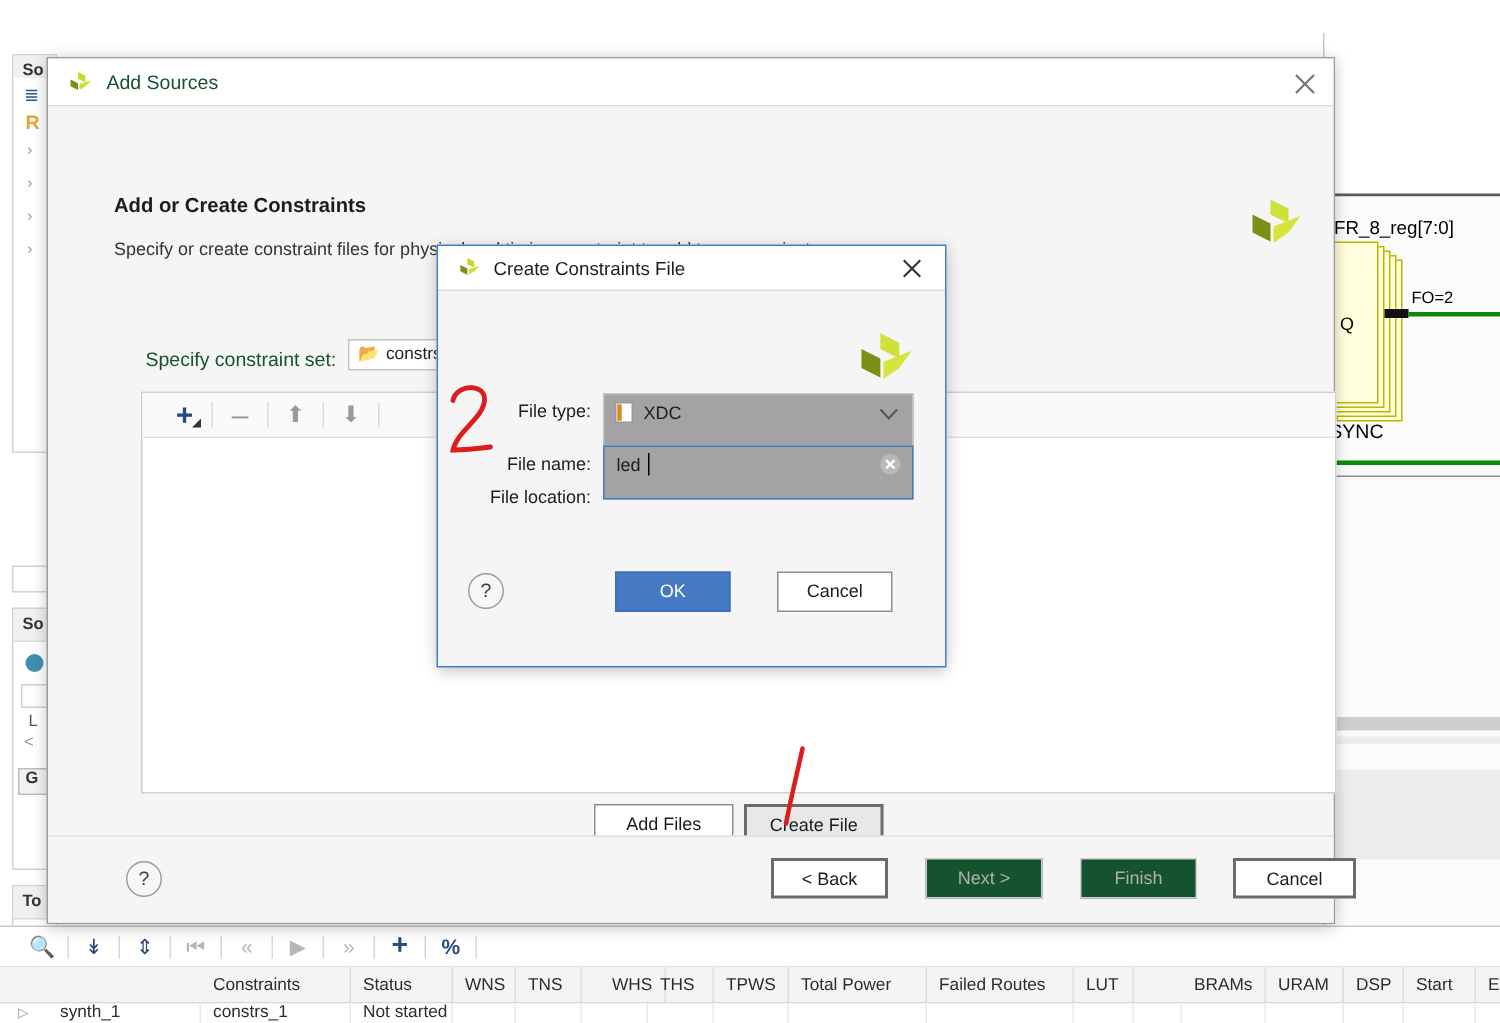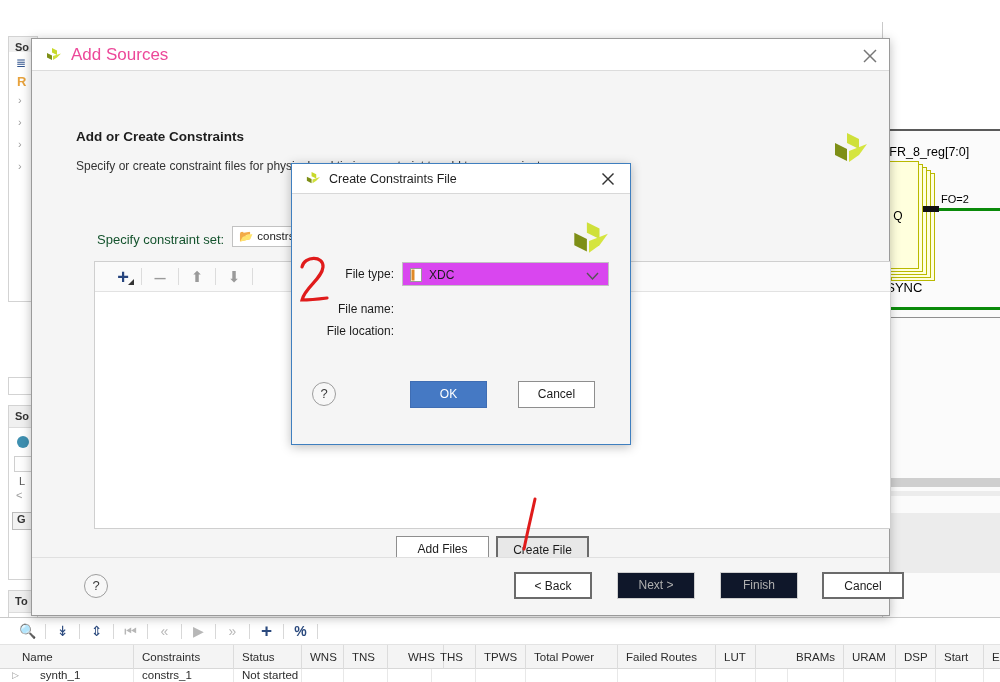--- a/index.html
+++ b/index.html
@@ -95,21 +95,21 @@
   
   .dlg-shadow { box-shadow: 0 2px 10px rgba(0,0,0,0.26); }
   #addSources {
     position:absolute; left:31px; top:38px; width:859px; height:578px;
     background:#f5f5f5; border:1px solid #9a9a9a;
   }
   #addSources .title-bar {
     height:32px; background:#ffffff; border-bottom:1px solid #dcdcdc;
     display:flex; align-items:center; padding:0 6px 0 12px; position:relative;
   }
-  #addSources .title-text { font-size:17px; color:#ec4899; margin-left:9px; }
+  #addSources .title-text { font-size:13px; color:#14532d; margin-left:9px; }
   .xbtn { position:absolute; right:10px; top:8px; width:18px; height:18px;
           cursor:default; }
   .xbtn svg { display:block; }
 
   .as-body { position:absolute; left:0; top:32px; width:857px; bottom:0; background:#f5f5f5; }
   .as-head-title { position:absolute; left:44px; top:58px; font-size:13.5px; font-weight:bold; color:#1d1d1d;}
   .as-head-sub { position:absolute; left:44px; top:88px; font-size:12px; color:#333; }
   .as-logo { position:absolute; left:797px; top:60px; }
 
   .as-label { position:absolute; left:65px; top:161px; font-size:13px; color:#14532d; }
@@ -135,21 +135,21 @@
   .as-listtb .minus { color:#9a9a9a; font-size:20px; }
   .as-listtb .arrw { color:#9a9a9a; font-size:15px; }
   .as-listtb .vsep { width:1px; height:17px; background:#dcdcdc; }
 
   .btn {
     border:1px solid #8e8e8e; background:#ffffff; color:#1c1c1c;
     font-size:12px; font-family:"Liberation Sans", sans-serif;
     text-align:center; cursor:default; user-select:none;
   }
   .btn.gray { background:#e8e8e8; border-color:#8e8e8e; }
-  .btn.disabled { color:#b0b0b0; border-color:#cfcfcf; background:#0f172a; }
+  .btn.disabled { color:#b0b0b0; border-color:#cfcfcf; background:#14532d; }
   .btn.focus { border:2px solid #6b6b6b; }
 
   #btnAddFiles { position:absolute; left:364px; top:465px; width:93px; height:26px; line-height:24px;}
   #btnCreateFile { position:absolute; left:464px; top:465px; width:93px; height:26px; line-height:24px;}
 
   .chk-row { position:absolute; left:62px; top:509px; display:flex; align-items:center; gap:8px;}
   .chk {
     width:12px; height:12px; border:1px solid #b4b4b4; background:#f1f1f1;
     color:#8d8d8d; font-size:10px; line-height:11px; text-align:center;
   }
@@ -176,22 +176,22 @@
     height:30px; background:#ffffff; border-bottom:1px solid #d8d8d8;
     display:flex; align-items:center; padding-left:12px; position:relative;
   }
   #createCF .ccf-title-text { font-size:12.5px; color:#1d1d1d; margin-left:8px;}
   .ccf-body { position:absolute; left:0; top:30px; width:338px; bottom:0; background:#f5f5f5; }
   .ccf-desc { position:absolute; left:18px; top:20px; width:262px; font-size:12px;
               color:#222; line-height:18px; }
   .ccf-logo { position:absolute; left:276px; top:26px; }
 
   .frm-label { position:absolute; font-size:12px; color:#1c1c1c; text-align:right; }
-  .frm-ctl { position:absolute; left:110px; width:207px; height:24px;
-             background:#d946ef; border:1px solid #c2c2c2; }
+  .frm-ctl { position:absolute; left:110px; width:207px; height:36px;
+             background:#a3a3a3; border:1px solid #c2c2c2; }
   .frm-ctl.focused { border:1.5px solid #3f7fbf; }
   .frm-ctl .val { position:absolute; left:26px; top:3px; font-size:12px; color:#1c1c1c; line-height:18px;}
   .frm-ctl .val.noicon { left:8px; }
   .frm-ctl .ico { position:absolute; left:7px; top:5px; }
   .frm-ctl .caret { position:absolute; right:9px; top:7px; }
   .frm-ctl .clearx { position:absolute; right:7px; top:4px; }
   .caretline { position:absolute; left:29px; top:4px; width:1px; height:15px; background:#000; }
 
   #ccfHelp { position:absolute; left:20px; top:188px; }
   #btnOK { position:absolute; left:118px; top:187px; width:77px; height:27px; line-height:25px;
@@ -281,21 +281,20 @@
         <div class="sep"></div>
         <div class="ti dis">»</div>
         <div class="sep"></div>
         <div class="ti" style="font-size:19px; font-weight:bold;">+</div>
         <div class="sep"></div>
         <div class="ti" style="font-weight:bold;">%</div>
         <div class="sep"></div>
       </div>
 
       <div class="res-head" id="resHead">
-          <div class="th" style="left: 14px; width: 120px;">Name</div>
           <div class="th" style="left: 134px; width: 100px;">Constraints</div>
           <div class="th" style="left: 234px; width: 68px;">Status</div>
           <div class="th" style="left: 302px; width: 42px;">WNS</div>
           <div class="th" style="left: 344px; width: 44px;">TNS</div>
           <div class="th" style="left: 400px; width: 44px;">WHS</div>
           <div class="th" style="left: 432px; width: 44px;">THS</div>
           <div class="th" style="left: 476px; width: 50px;">TPWS</div>
           <div class="th" style="left: 526px; width: 92px;">Total Power</div>
           <div class="th" style="left: 618px; width: 98px;">Failed Routes</div>
           <div class="th" style="left: 716px; width: 40px;">LUT</div>
@@ -432,20 +431,31 @@
         </span>
         <span class="val">XDC</span>
         <span class="caret">
           <svg width="13" height="9" viewBox="0 0 13 9">
               <polyline points="1,1 6.5,7 12,1" fill="none" stroke="#555" stroke-width="1.4"></polyline>
             </svg>
         </span>
       </div>
 
       <div class="frm-label" style="left:10px; top:108px; width:92px;">File name:</div>
+      <div class="frm-ctl focused" style="top:103px;">
+        <span class="val noicon">led</span>
+        <span class="caretline"></span>
+        <span class="clearx">
+          <svg width="15" height="15" viewBox="0 0 15 15">
+            <circle cx="7.5" cy="7.5" r="6.8" fill="#b9b9b9"></circle>
+            <line x1="4.7" y1="4.7" x2="10.3" y2="10.3" stroke="#fff" stroke-width="1.6"></line>
+            <line x1="10.3" y1="4.7" x2="4.7" y2="10.3" stroke="#fff" stroke-width="1.6"></line>
+          </svg>
+        </span>
+      </div>
 
       <div class="frm-label" style="left:10px; top:130px; width:92px;">File location:</div>
 
       <div class="help-circle" id="ccfHelp">?</div>
       <div class="btn" id="btnOK">OK</div>
       <div class="btn" id="btnCCFCancel">Cancel</div>
     </div>
   </div>
 
   <svg class="annot" id="annot2" width="44" height="56" viewBox="0 0 44 56">

